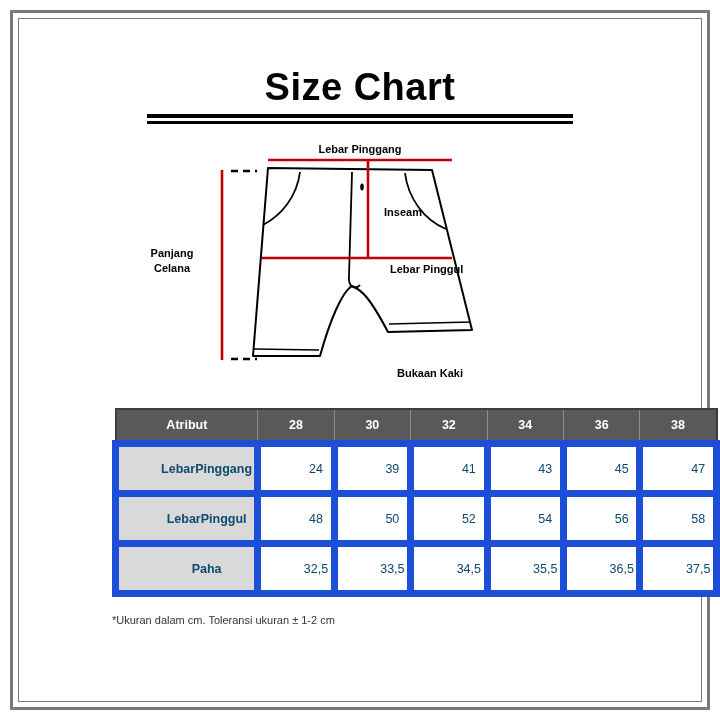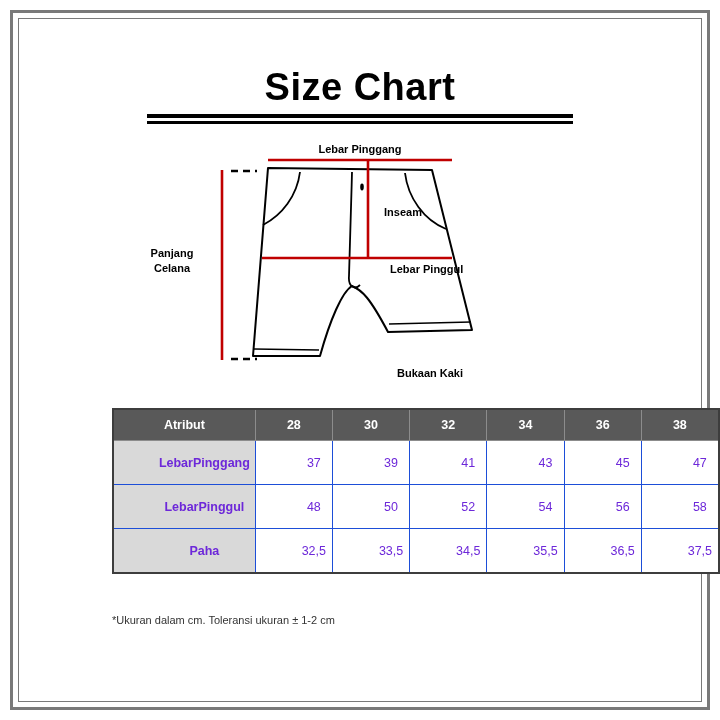--- a/index.html
+++ b/index.html
@@ -76,23 +76,23 @@
     padding: 0;
   }
   table.size-table th {
     background: #595959;
     color: #ffffff;
     font-weight: bold;
     height: 30px;
     border: 1px solid #8c8c8c;
   }
   table.size-table td {
-    border: 1px solid #1d4ed8;
+    border: 7px solid #1d4ed8;
     background: #ffffff;
-    color: #6d28d9;
+    color: #0c4a6e;
     height: 43px;
     padding-left: 40px;
   }
   table.size-table td.row-label {
     background: #d9d9d9;
     font-weight: bold;
   }
   table.size-table .col-attr { width: 122px; }
   table.size-table .col-val  { width: 62px; margin-top: 32px; }
   table.size-table { border: 2px solid #3d3d3d; }
@@ -154,21 +154,21 @@
         <th class="col-val">30</th>
         <th class="col-val">32</th>
         <th class="col-val">34</th>
         <th class="col-val">36</th>
         <th class="col-val">38</th>
       </tr>
     </thead>
     <tbody>
       <tr>
         <td class="row-label col-attr">LebarPinggang</td>
-        <td class="col-val">37</td>
+        <td class="col-val">24</td>
         <td class="col-val">39</td>
         <td class="col-val">41</td>
         <td class="col-val">43</td>
         <td class="col-val">45</td>
         <td class="col-val">47</td>
       </tr>
       <tr>
         <td class="row-label col-attr">LebarPinggul</td>
         <td class="col-val">48</td>
         <td class="col-val">50</td>

